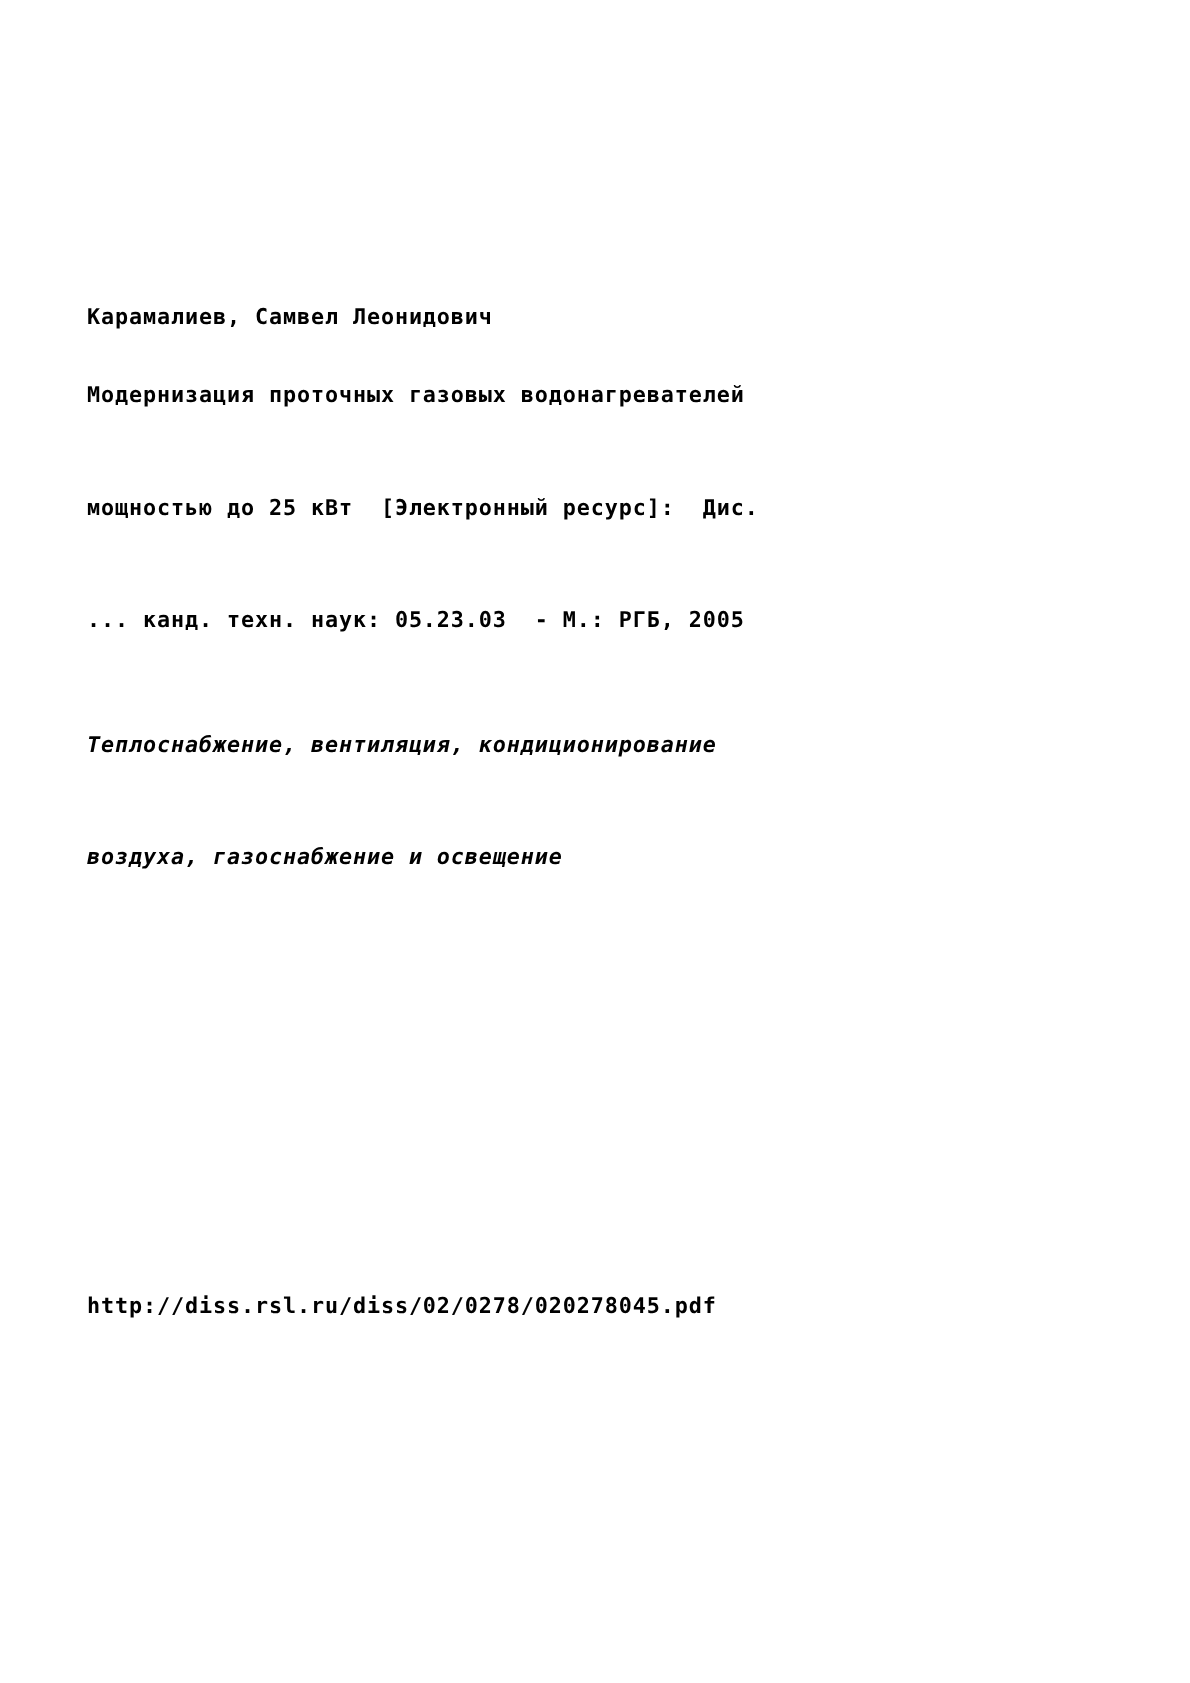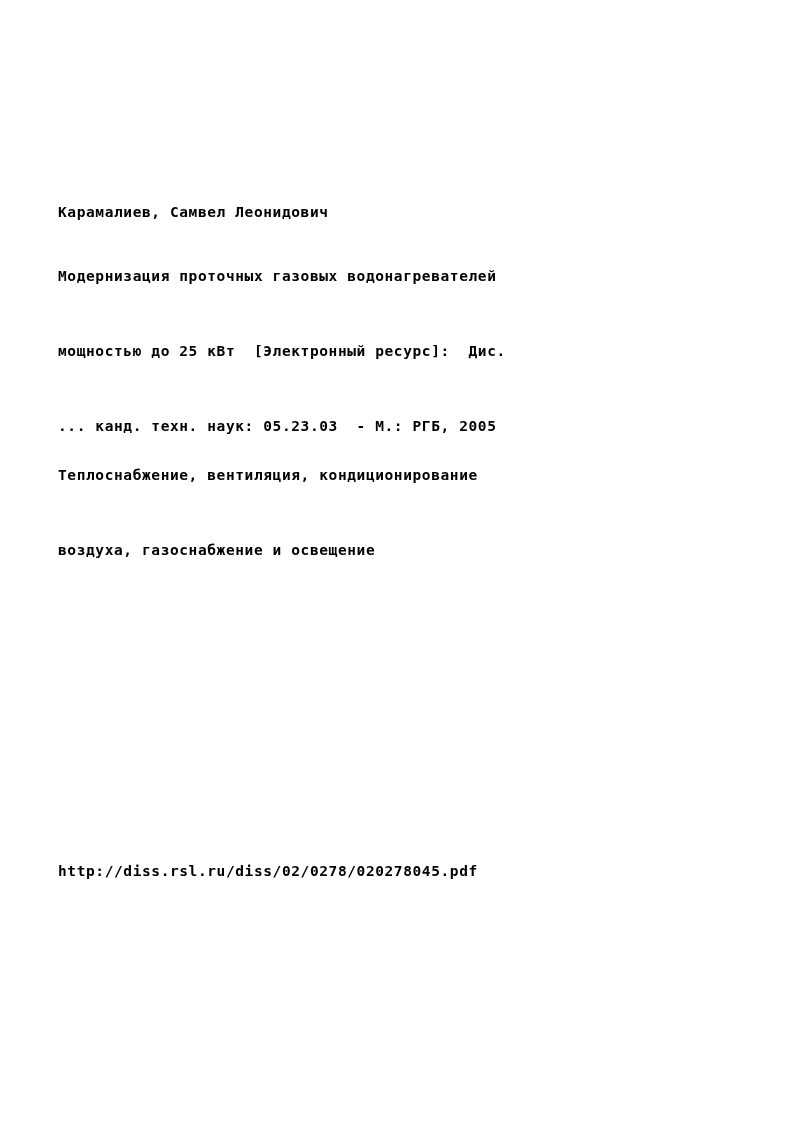--- a/index.html
+++ b/index.html
@@ -20,22 +20,22 @@
   .block {
     position: absolute;
     left: 58px;
     font-size: 14.5px;
     line-height: 25px;
     letter-spacing: 0.6px;
     white-space: pre;
     font-weight: 700;
   }
   .author-block { top: 120px; }
-  .title-block  { top: 184px; }
-  .subject-block { top: 383px; }
+  .title-block  { top: 172px; }
+  .subject-block { top: 405px; font-style: italic; }
   .fulltext-block { top: 779px; }
   .line { display: block; }
   .url-line { display: block; }
 </style>
 </head>
 <body>
 
 <div class="page">
 
   <div class="block author-block">

